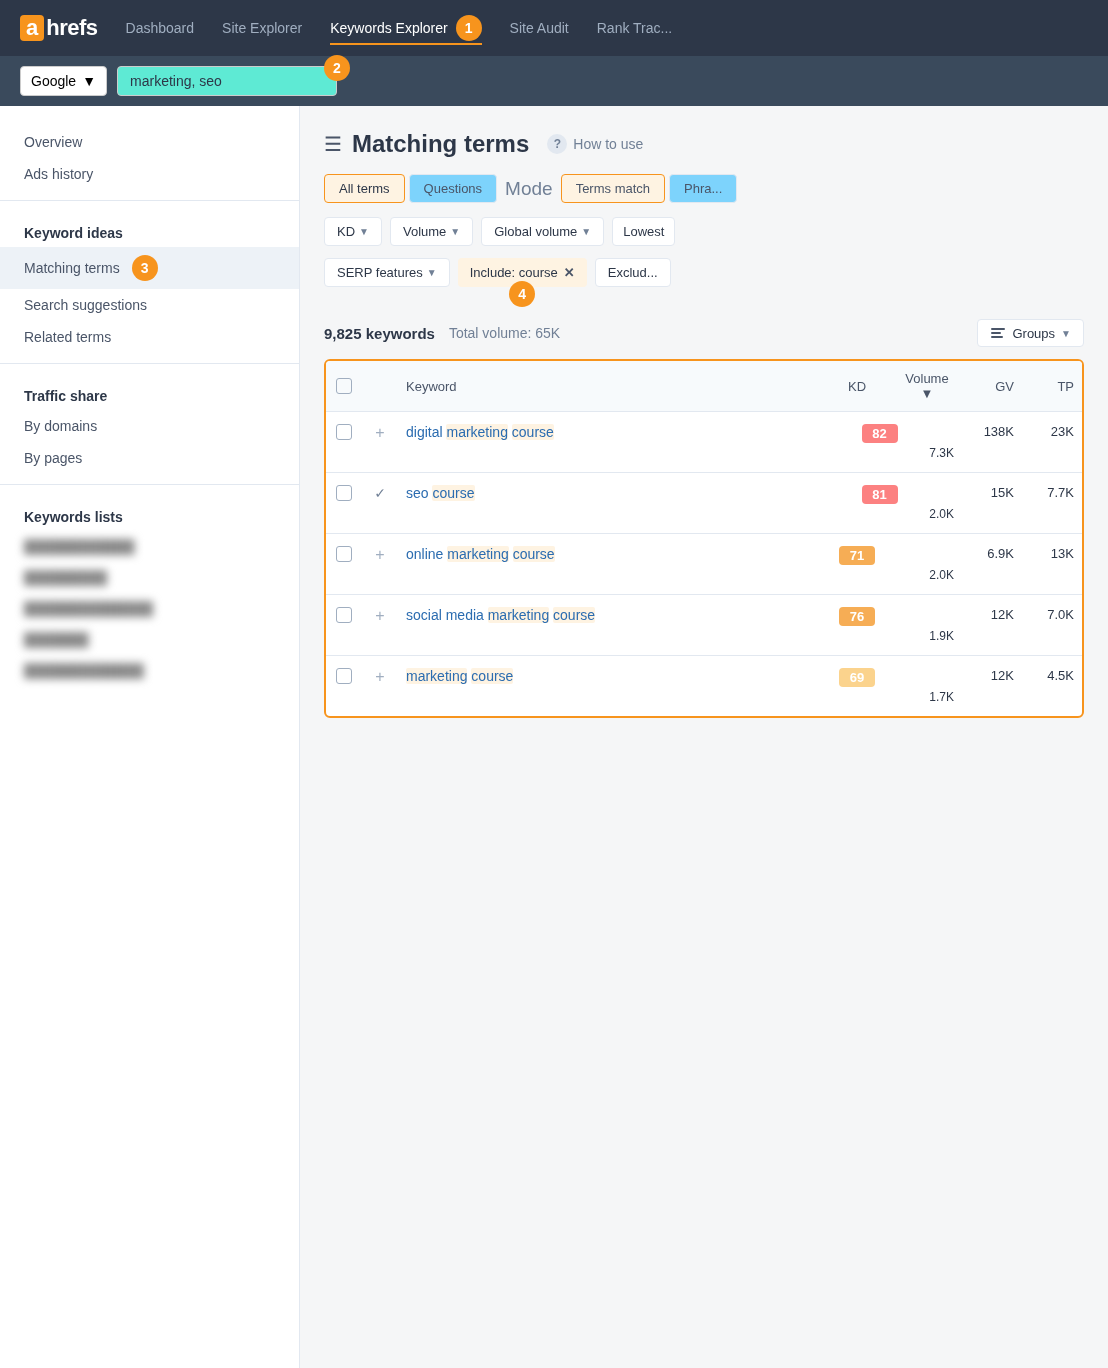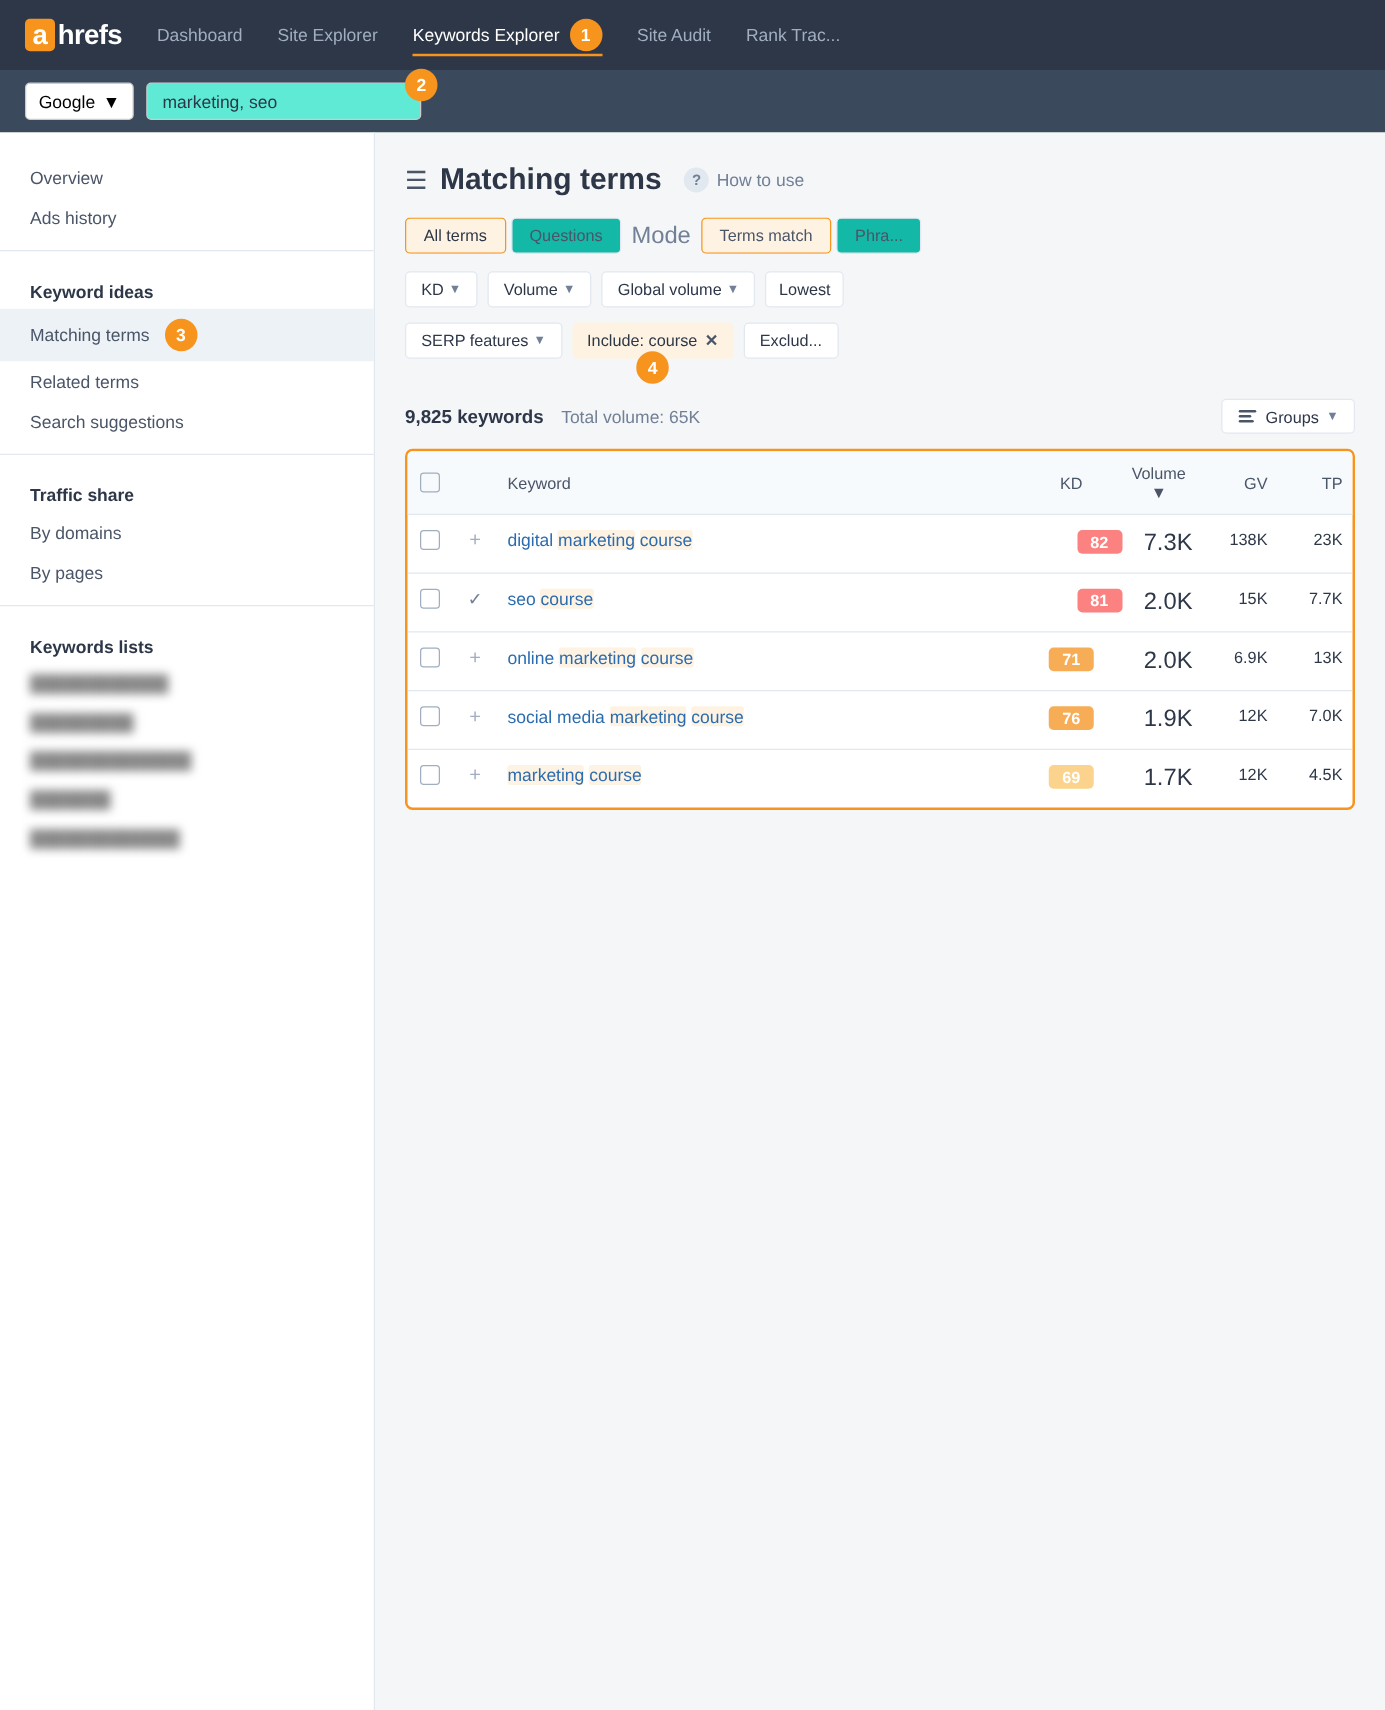--- a/index.html
+++ b/index.html
@@ -140,21 +140,21 @@
       gap: 4px;
       margin-bottom: 14px;
       align-items: center;
       flex-wrap: nowrap;
       overflow: hidden;
     }
     .tab-btn {
       padding: 6px 14px;
       border-radius: 4px;
       border: 1px solid #e2e8f0;
-      background: #14b8a6;
+      background: #7dd3fc;
       font-size: 13px;
       cursor: pointer;
       color: #4a5568;
       white-space: nowrap;
     }
     .tab-btn.active { background: #fef3e2; border-color: #f7941d; color: #2d3748; font-weight: 500; }
     .tab-mode-label {
       color: #718096;
       font-size: 19px;
       margin: 0 4px;
@@ -278,21 +278,21 @@
       padding: 2px 8px;
       font-size: 13px;
       font-weight: 700;
       text-align: center;
       min-width: 36px;
     }
     .kd-red { background: #fc8181; margin-left: 45px; }
     .kd-orange { background: #f6ad55; }
     .kd-light-orange { background: #fbd38d; }
 
-    .vol-cell { color: #2d3748; font-size: 19px; text-align: right; justify-content: flex-end; }
+    .vol-cell { color: #2d3748; font-size: 12px; text-align: right; justify-content: flex-end; margin-top: 22px; }
     .gv-cell { color: #2d3748; font-size: 13px; text-align: right; justify-content: flex-end; }
     .tp-cell { color: #2d3748; font-size: 13px; text-align: right; justify-content: flex-end; }
 
     
     .lowest-btn {
       padding: 6px 10px;
       border: 1px solid #e2e8f0;
       border-radius: 4px;
       background: white;
       font-size: 13px;
@@ -334,22 +334,22 @@
 
   <aside class="sidebar">
     <div class="sidebar-item">Overview</div>
     <div class="sidebar-item">Ads history</div>
     <hr class="sidebar-divider">
     <div class="sidebar-section-title">Keyword ideas</div>
     <div class="sidebar-item active" style="display:flex;align-items:center;gap:8px;">
       <span>Matching terms</span>
       <span class="step-badge">3</span>
     </div>
+    <div class="sidebar-item">Search suggestions</div>
     <div class="sidebar-item">Related terms</div>
-    <div class="sidebar-item">Search suggestions</div>
     <hr class="sidebar-divider">
     <div class="sidebar-section-title">Traffic share</div>
     <div class="sidebar-item">By domains</div>
     <div class="sidebar-item">By pages</div>
     <hr class="sidebar-divider">
     <div class="sidebar-section-title">Keywords lists</div>
     <div class="sidebar-blurred">████████████</div>
     <div class="sidebar-blurred">█████████</div>
     <div class="sidebar-blurred">██████████████</div>
     <div class="sidebar-blurred">███████</div>

